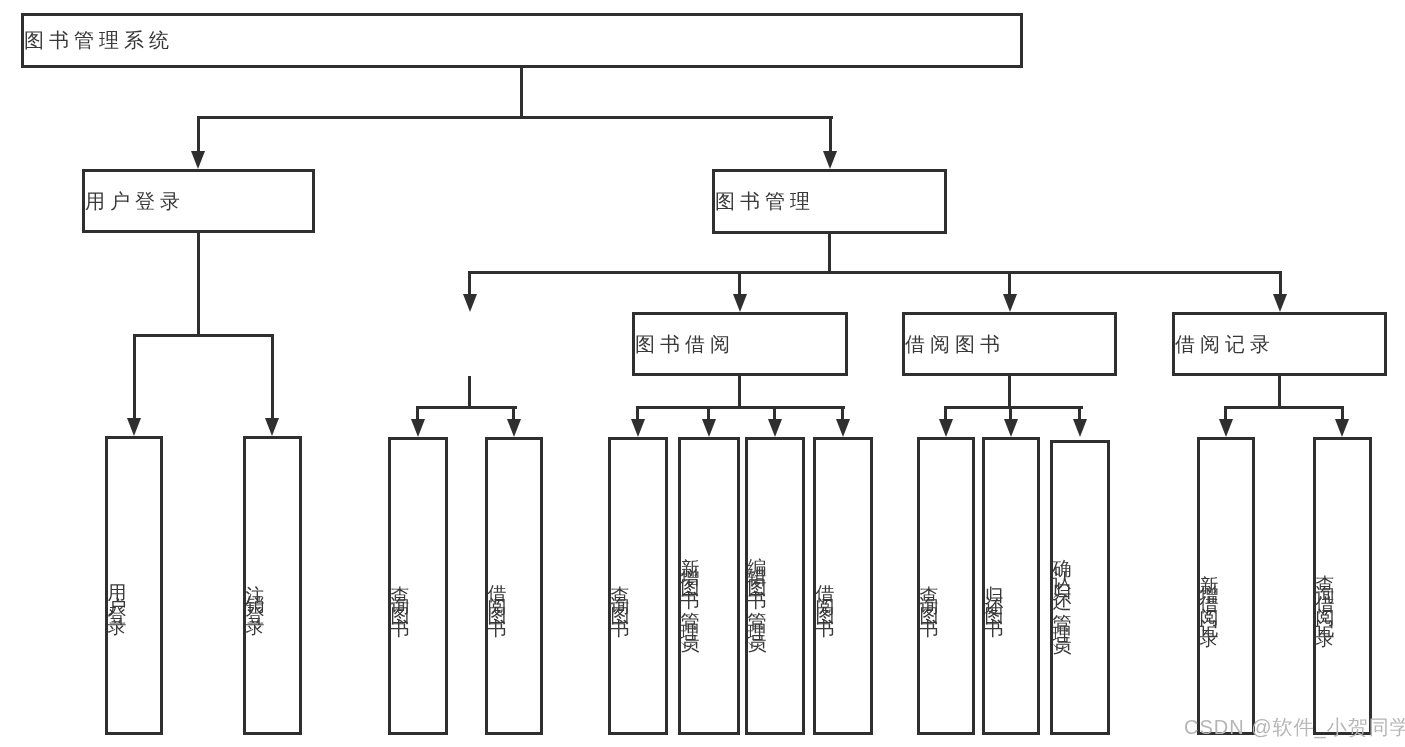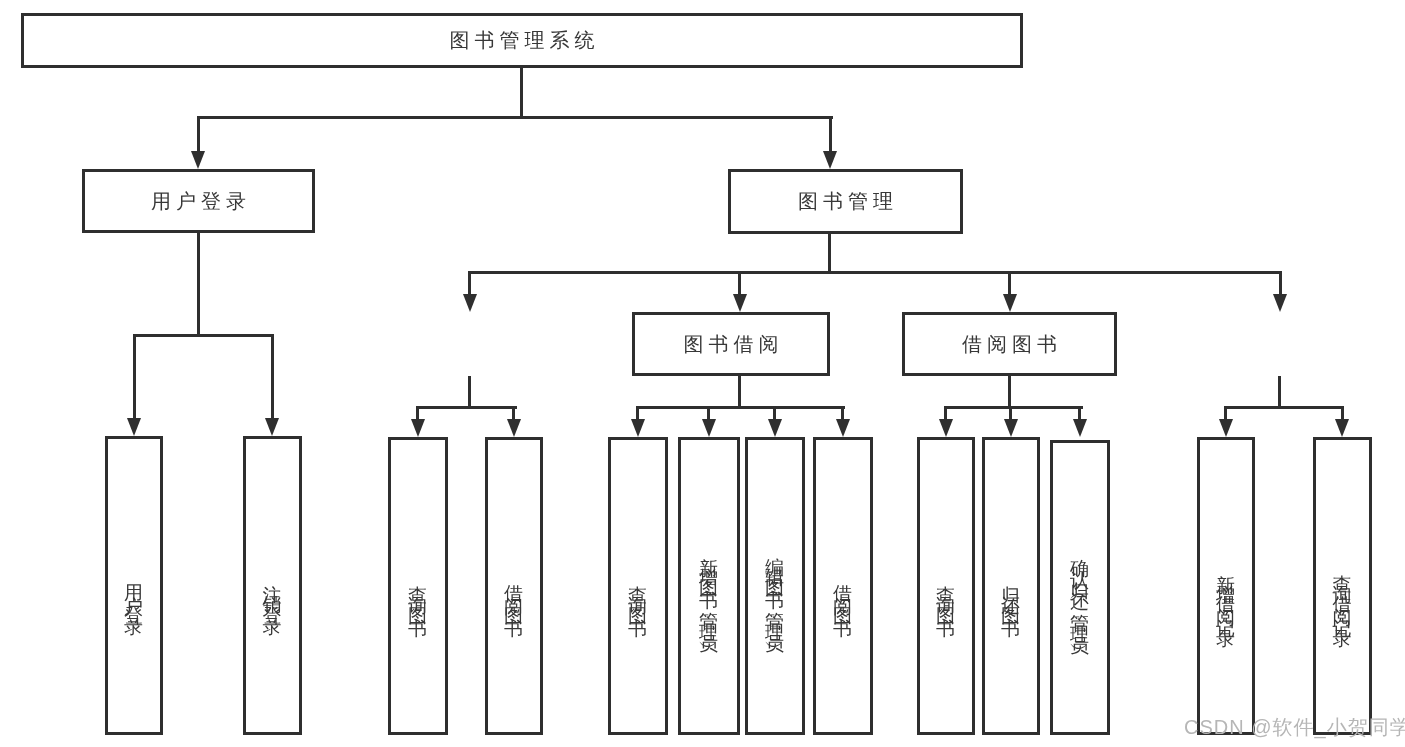--- a/index.html
+++ b/index.html
@@ -2,21 +2,21 @@
 <html><head>
 <meta charset="utf-8">
 <style>
   html,body{margin:0;padding:0;background:#ffffff;}
   .canvas{
     position:relative;width:1405px;height:747px;background:#ffffff;overflow:hidden;
     font-family:"Liberation Sans","DejaVu Sans",sans-serif;color:#383838;
   }
   .box{
     position:absolute;box-sizing:border-box;border:3px solid #2f2f2f;background:#ffffff;
-    display:flex;align-items:center;justify-content:center;z-index:2;
+    display:flex;align-items:center;z-index:2;
   }
   .hbox .lbl{font-size:20px;letter-spacing:5px;margin-right:-5px;white-space:nowrap;}
   .vbox .lbl{
     writing-mode:vertical-rl;text-orientation:mixed;
     font-size:19px;letter-spacing:11px;margin-bottom:-11px;line-height:1;
   }
   .vl{position:absolute;width:3px;background:#2f2f2f;z-index:1;}
   .hl{position:absolute;height:3px;background:#2f2f2f;z-index:1;}
   .ar{
     position:absolute;width:0;height:0;z-index:1;
@@ -92,36 +92,39 @@
   <div class="ar" style="left:1219px;top:419px"></div>
   <div class="ar" style="left:1335px;top:419px"></div>
 
   <div class="box hbox" style="left:21px;top:13px;width:1002px;height:55px">
     <span class="lbl">图书管理系统</span>
   </div>
 
   <div class="box hbox" style="left:82px;top:169px;width:233px;height:64px">
     <span class="lbl">用户登录</span>
   </div>
-  <div class="box hbox" style="left:728px;top:169px;width:235px;height:65px">
+  <div class="box hbox" style="left:712px;top:169px;width:235px;height:65px">
     <span class="lbl">图书管理</span>
   </div>
 
   <div class="box vbox" style="left:105px;top:436px;width:58px;height:299px">
     <span class="lbl">用户登录</span>
   </div>
   <div class="box vbox" style="left:243px;top:436px;width:59px;height:299px">
     <span class="lbl">注销登录</span>
   </div>
 
-  <div class="box hbox" style="left:632px;top:312px;width:198px;height:64px">
+  <div class="box hbox" style="left:632px;top:312px;width:216px;height:64px">
     <span class="lbl">图书借阅</span>
   </div>
   <div class="box hbox" style="left:902px;top:312px;width:215px;height:64px">
     <span class="lbl">借阅图书</span>
+  </div>
+  <div class="box hbox" style="left:1172px;top:312px;width:215px;height:64px">
+    <span class="lbl">借阅记录</span>
   </div>
 
   <div class="box vbox" style="left:388px;top:437px;width:60px;height:298px">
     <span class="lbl">查询图书</span>
   </div>
   <div class="box vbox" style="left:485px;top:437px;width:58px;height:298px">
     <span class="lbl">借阅图书</span>
   </div>
 
   <div class="box vbox" style="left:608px;top:437px;width:60px;height:298px">

